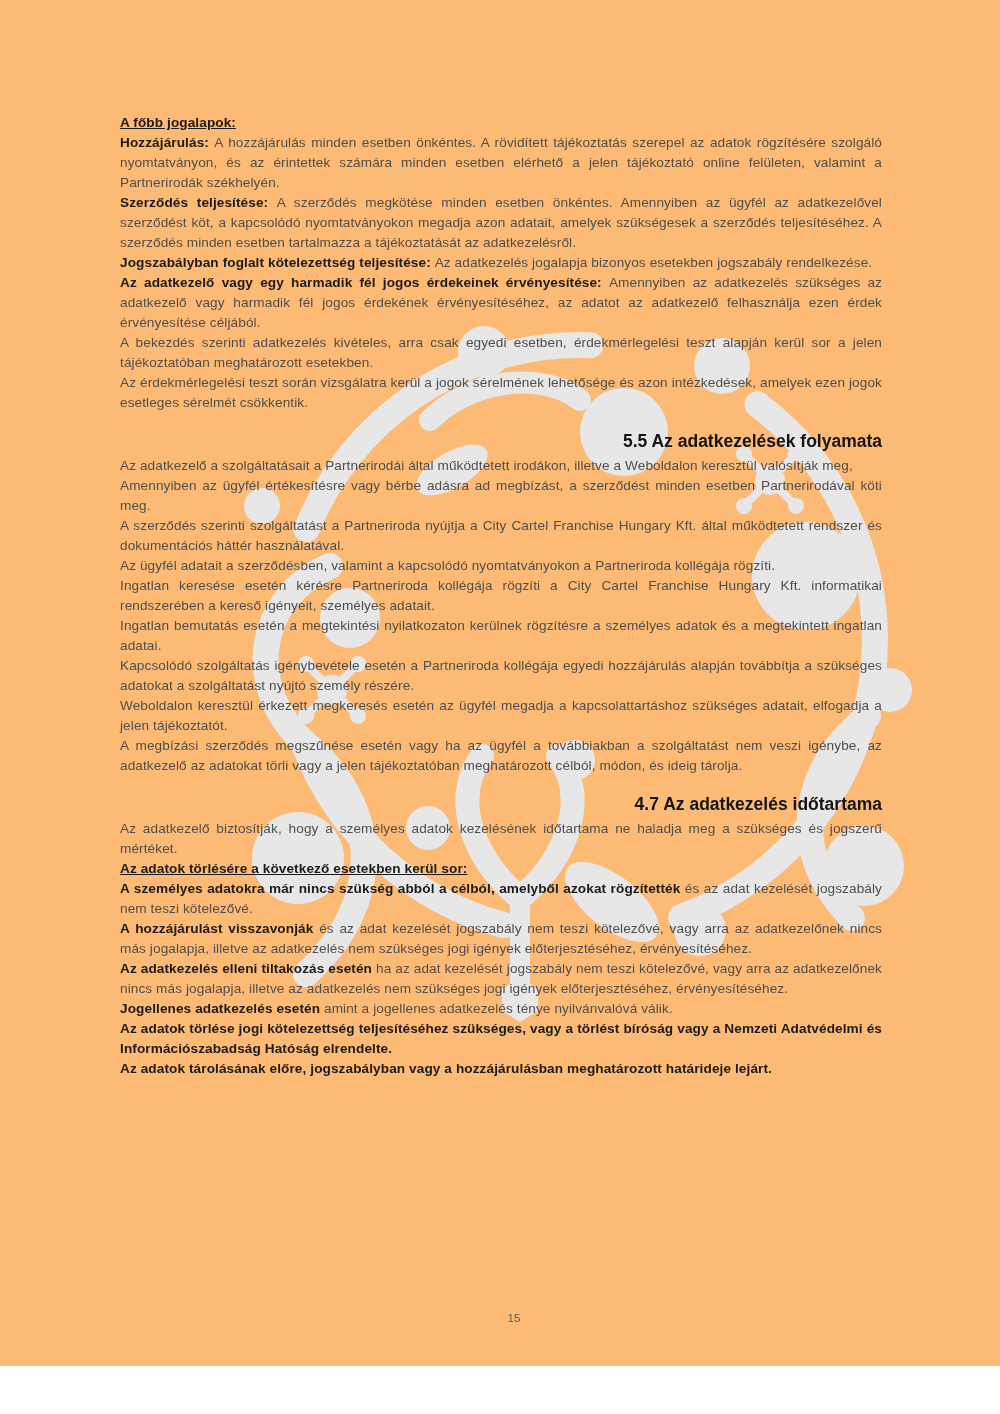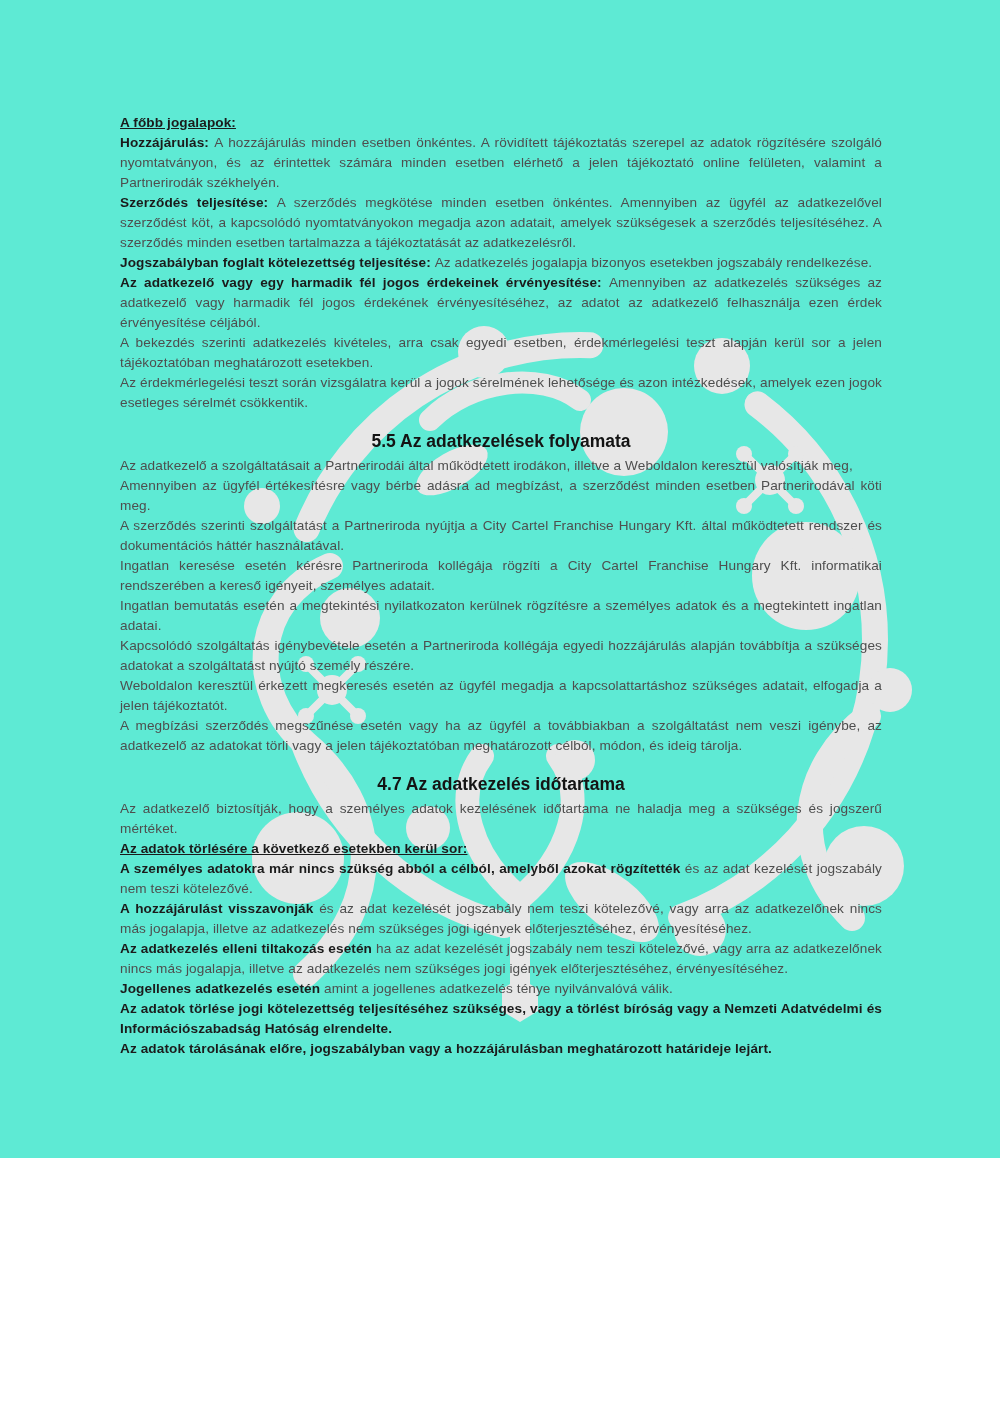--- a/index.html
+++ b/index.html
@@ -1,20 +1,20 @@
 <!DOCTYPE html>
 <html><head>
 <meta charset="utf-8">
 <style>
   html, body { margin: 0; padding: 0; background: #ffffff; }
   .page {
     position: relative;
     width: 1000px;
-    height: 1158px;
-    background: #5eead4;
+    height: 1366px;
+    background: #fdba74;
     overflow: hidden;
     font-family: "Liberation Sans", sans-serif;
   }
   .watermark {
     position: absolute;
     left: 0; top: 0;
     width: 1000px; height: 1414px;
     z-index: 0;
     pointer-events: none;
   }
@@ -33,21 +33,21 @@
   .content p { margin: 0; }
   .content p.label { text-align: left; }
   .content .b { font-weight: bold; color: #1b1b1b; }
   .content .u { text-decoration: underline; }
   .content h2 {
     font-size: 17.5px;
     line-height: 23px;
     margin: 17px 0 3px 0;
     color: #141414;
     letter-spacing: 0;
-    text-align: center;
+    text-align: right;
   }
   .page-number {
     position: absolute;
     left: 0; right: 0;
     top: 1312px;
     text-align: center;
     font-size: 11.5px;
     color: #5a5a5a;
     z-index: 1;
     font-family: "Liberation Sans", sans-serif;
@@ -105,20 +105,21 @@
       <p class="para"><span class="b">Hozzájárulás: </span><span>A hozzájárulás minden esetben önkéntes.  A rövidített tájékoztatás szerepel az adatok rögzítésére szolgáló nyomtatványon, és az érintettek számára minden esetben elérhető a jelen tájékoztató online felületen, valamint a Partnerirodák székhelyén.</span></p>
       <p class="para"><span class="b">Szerződés teljesítése: </span><span>A szerződés megkötése minden esetben önkéntes. Amennyiben az ügyfél az adatkezelővel szerződést köt, a kapcsolódó nyomtatványokon megadja azon adatait, amelyek szükségesek a szerződés teljesítéséhez. A szerződés minden esetben tartalmazza a tájékoztatását az adatkezelésről.</span></p>
       <p class="para"><span class="b">Jogszabályban foglalt kötelezettség teljesítése: </span><span>Az adatkezelés jogalapja bizonyos esetekben jogszabály rendelkezése.</span></p>
       <p class="para"><span class="b">Az adatkezelő vagy egy harmadik fél jogos érdekeinek érvényesítése: </span><span>Amennyiben az adatkezelés szükséges az adatkezelő vagy harmadik fél jogos érdekének érvényesítéséhez, az adatot az adatkezelő felhasználja ezen érdek érvényesítése céljából.</span></p>
       <p class="para"><span>A bekezdés szerinti adatkezelés kivételes, arra csak egyedi esetben, érdekmérlegelési teszt alapján kerül sor a jelen tájékoztatóban meghatározott esetekben.</span></p>
       <p class="para"><span>Az érdekmérlegelési teszt során vizsgálatra kerül a jogok sérelmének lehetősége és azon intézkedések, amelyek ezen jogok esetleges sérelmét csökkentik.</span></p>
       <h2><span>5.5 Az adatkezelések folyamata</span></h2>
       <p class="para"><span>Az adatkezelő a szolgáltatásait a Partnerirodái által működtetett irodákon, illetve a Weboldalon keresztül valósítják meg,</span></p>
       <p class="para"><span>Amennyiben az ügyfél értékesítésre vagy bérbe adásra ad megbízást, a szerződést minden esetben Partnerirodával köti meg.</span></p>
       <p class="para"><span>A szerződés szerinti szolgáltatást a Partneriroda nyújtja a City Cartel Franchise Hungary Kft. által működtetett rendszer és dokumentációs háttér használatával.</span></p>
+      <p class="para"><span>Az ügyfél adatait a szerződésben, valamint a kapcsolódó nyomtatványokon a Partneriroda kollégája rögzíti.</span></p>
       <p class="para"><span>Ingatlan keresése esetén kérésre Partneriroda kollégája rögzíti a City Cartel Franchise Hungary Kft. informatikai rendszerében a kereső igényeit, személyes adatait.</span></p>
       <p class="para"><span>Ingatlan bemutatás esetén a megtekintési nyilatkozaton kerülnek rögzítésre a személyes adatok és a megtekintett ingatlan adatai.</span></p>
       <p class="para"><span>Kapcsolódó szolgáltatás igénybevétele esetén a Partneriroda kollégája egyedi hozzájárulás alapján továbbítja a szükséges adatokat a szolgáltatást nyújtó személy részére.</span></p>
       <p class="para"><span>Weboldalon keresztül érkezett megkeresés esetén az ügyfél megadja a kapcsolattartáshoz szükséges adatait, elfogadja a jelen tájékoztatót.</span></p>
       <p class="para"><span>A megbízási szerződés megszűnése esetén vagy ha az ügyfél a továbbiakban a szolgáltatást nem veszi igénybe, az adatkezelő az adatokat törli vagy a jelen tájékoztatóban meghatározott célból, módon, és ideig tárolja.</span></p>
       <h2><span>4.7 Az adatkezelés időtartama</span></h2>
       <p class="para"><span>Az adatkezelő biztosítják, hogy a személyes adatok kezelésének időtartama ne haladja meg a szükséges és jogszerű mértéket.</span></p>
       <p class="label"><span class="b u">Az adatok törlésére a következő esetekben kerül sor:</span></p>
       <p class="para"><span class="b">A személyes adatokra már nincs szükség abból a célból, amelyből azokat rögzítették</span><span> és az adat kezelését jogszabály nem teszi kötelezővé.</span></p>
       <p class="para"><span class="b">A hozzájárulást visszavonják</span><span> és az adat kezelését jogszabály nem teszi kötelezővé, vagy arra az adatkezelőnek nincs más jogalapja, illetve az adatkezelés nem szükséges jogi igények előterjesztéséhez, érvényesítéséhez.</span></p>

